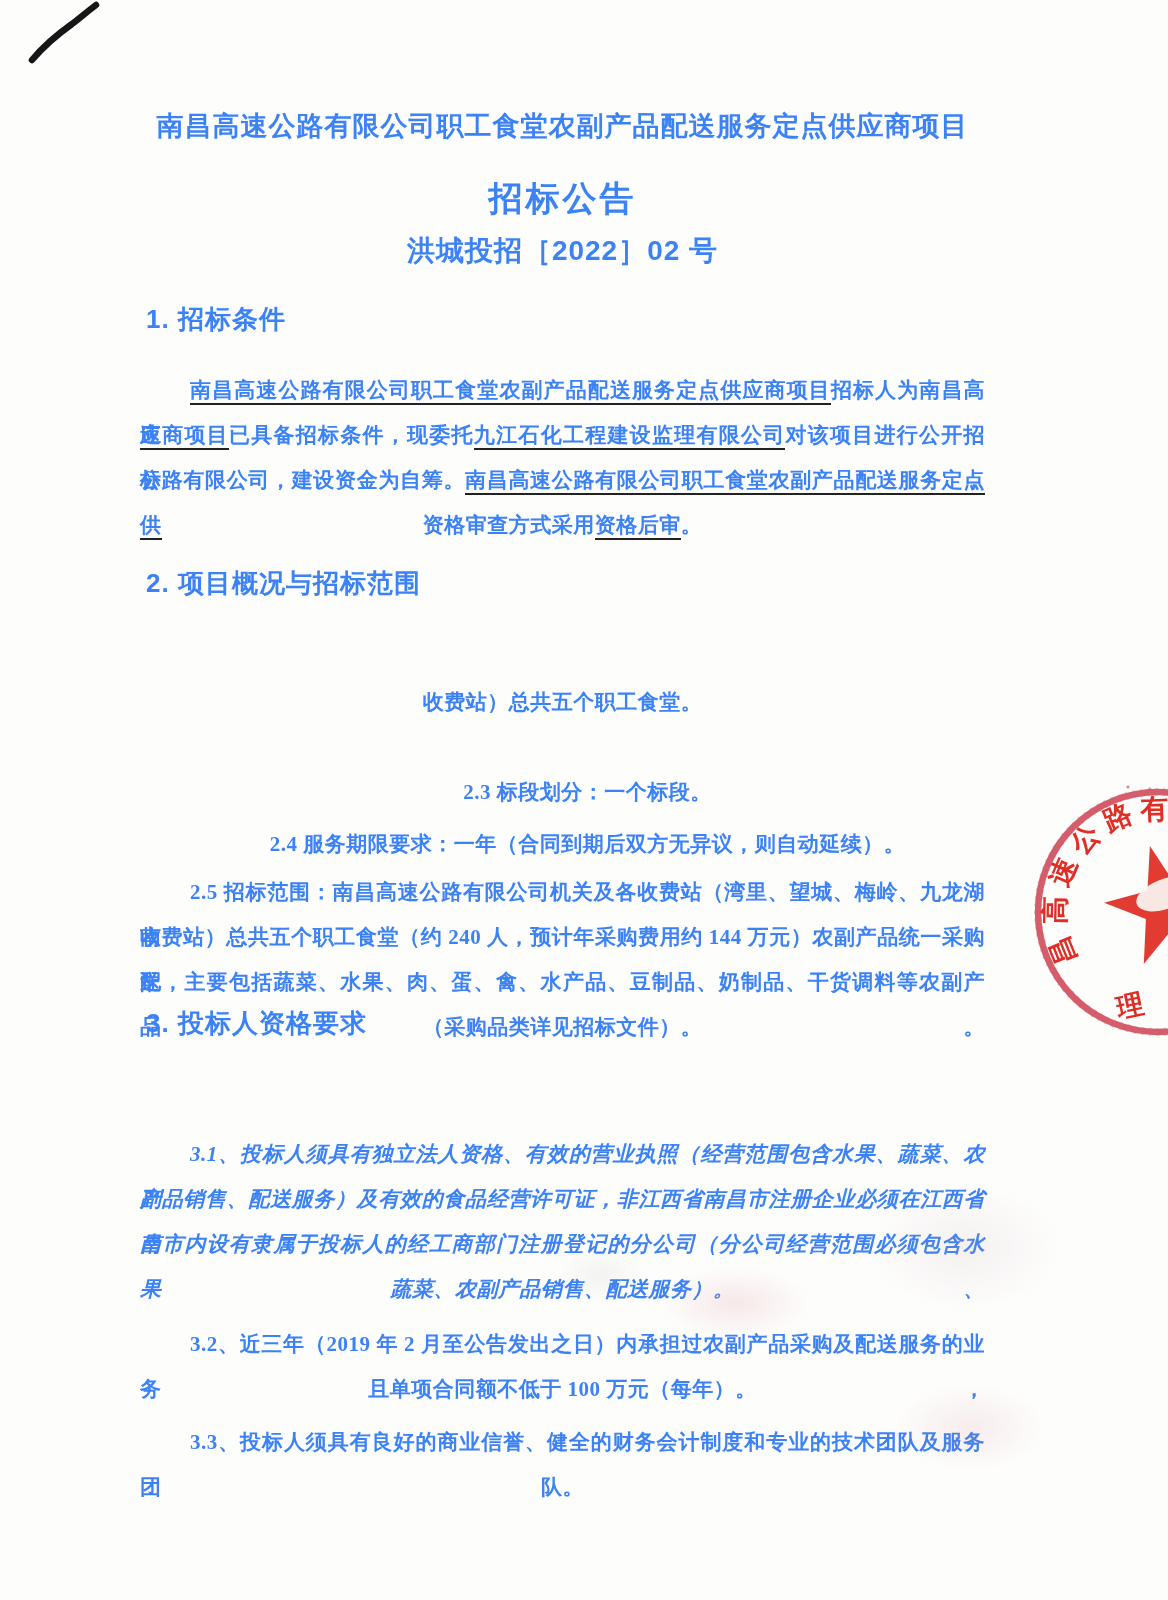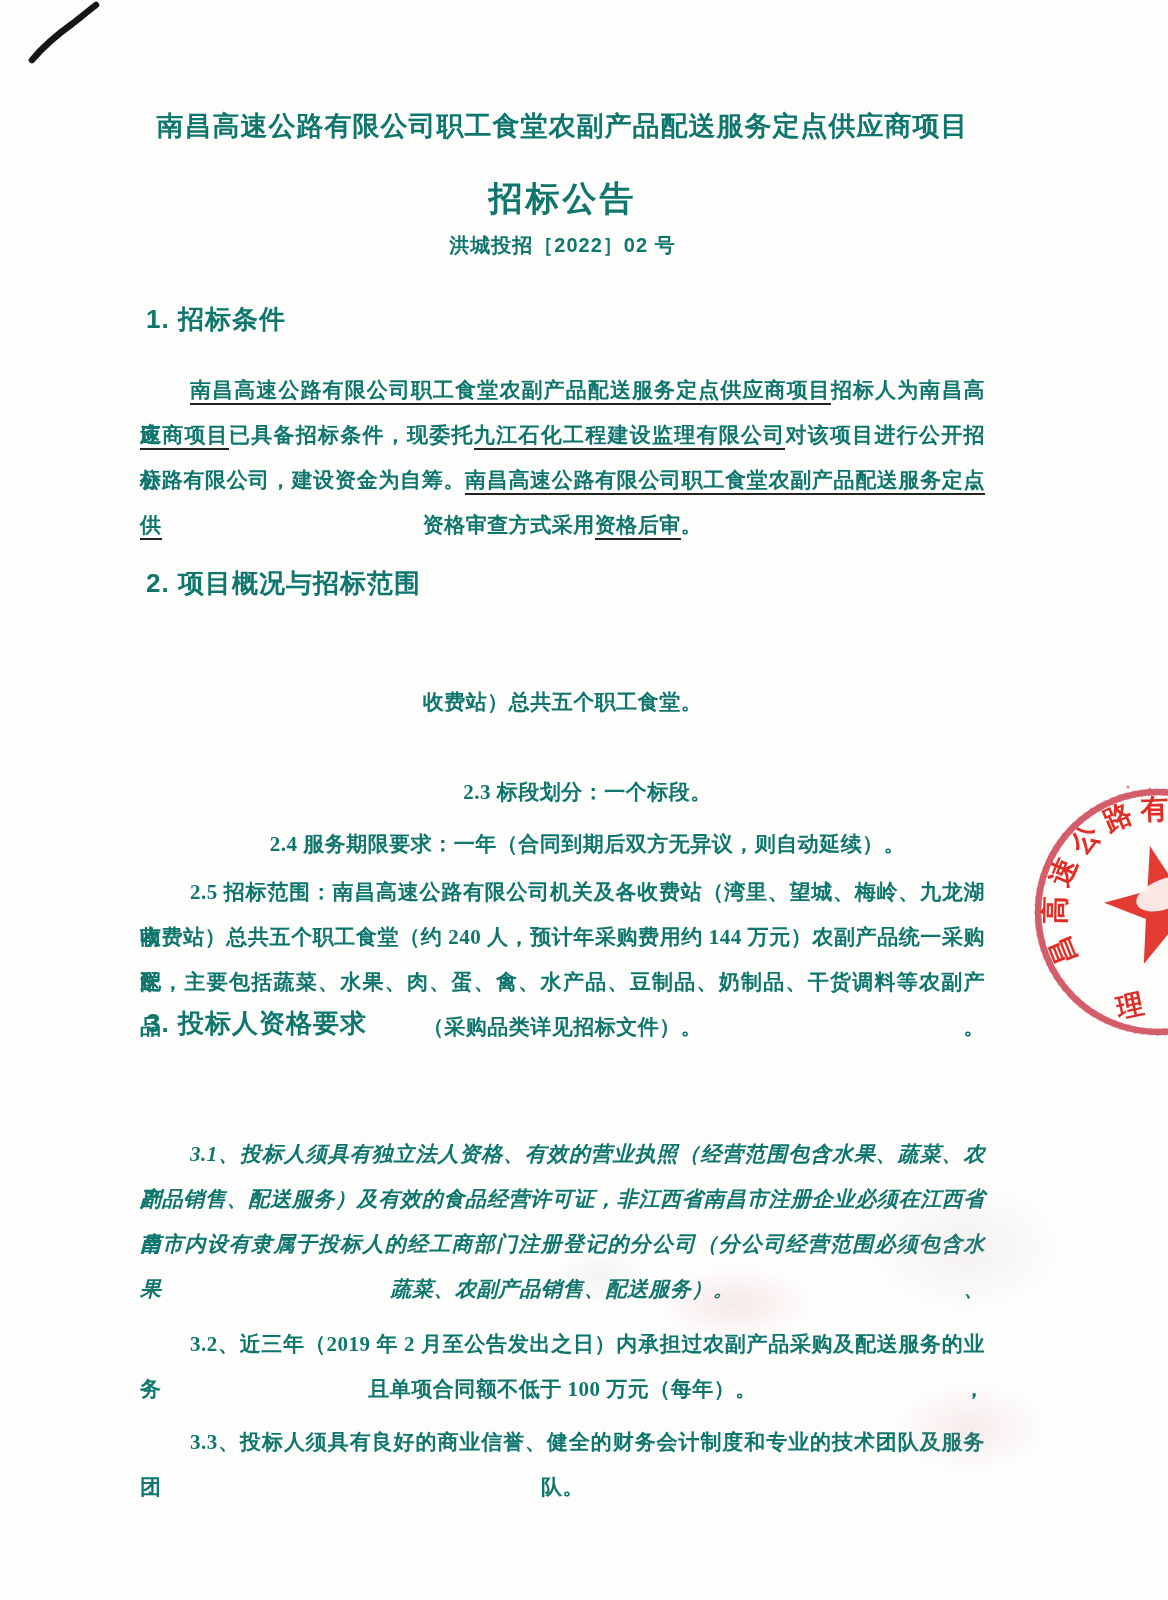--- a/index.html
+++ b/index.html
@@ -3,28 +3,28 @@
 <meta charset="utf-8">
 <style>
   html,body{margin:0;padding:0;}
   body{background:#e9e9e9;}
   .page{
     position:relative;
     width:1168px;height:1600px;
     background:#fdfdfc;
     overflow:hidden;
     font-family:"Liberation Serif", serif;
-    color:#0f766e;
+    color:#3b82f6;
   }
   .doc{position:absolute;left:140px;top:0;width:845px;height:1600px;}
   .t1,.t2,.t3{position:absolute;left:0;width:100%;text-align:center;font-weight:700;
       font-family:"Liberation Sans", sans-serif;letter-spacing:1px;}
   .t1{top:108px;font-size:27px;}
   .t2{top:176px;font-size:34px;letter-spacing:3px;}
-  .t3{top:232px;font-size:20px;}
+  .t3{top:232px;font-size:28px;}
   .h{position:absolute;left:6px;font-family:"Liberation Sans", sans-serif;
      font-weight:800;font-size:26px;letter-spacing:1px;}
   .h1{top:302px;text-align:center;}
   .h2{top:566px;}
   .h3{top:1006px;}
   .p{position:absolute;left:0;width:845px;}
   .p1{top:368px;font-family:Liberation Serif, serif;}
   .p21{top:628px;}
   .p22{top:680px;}
   .p23{top:770px;}

